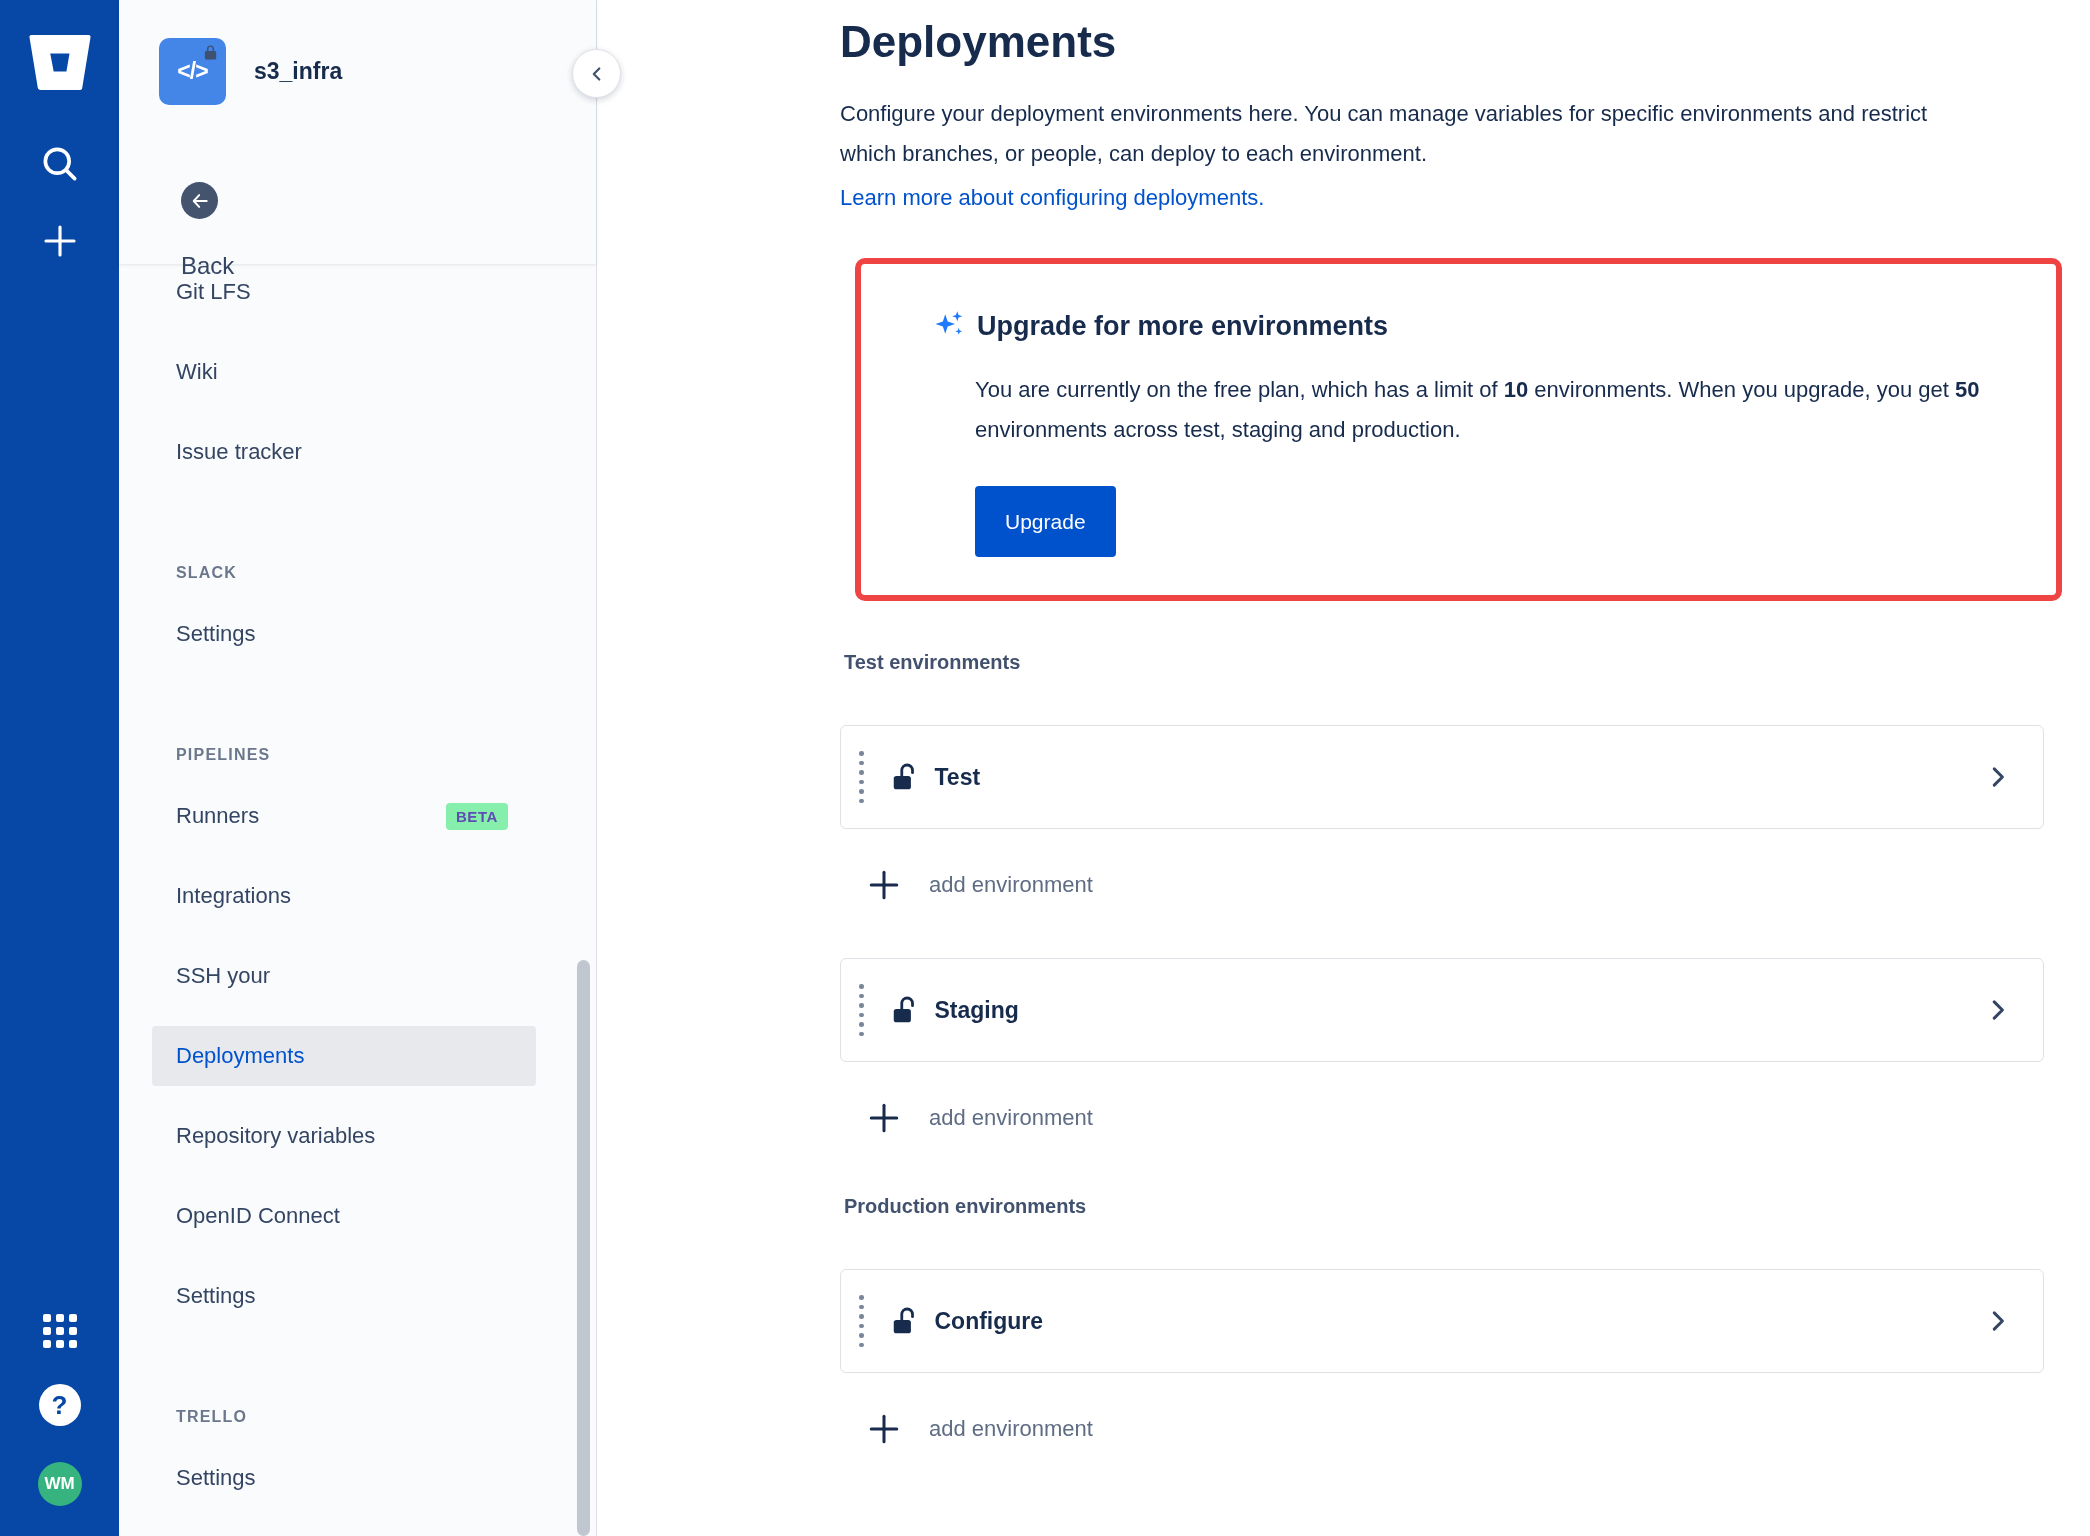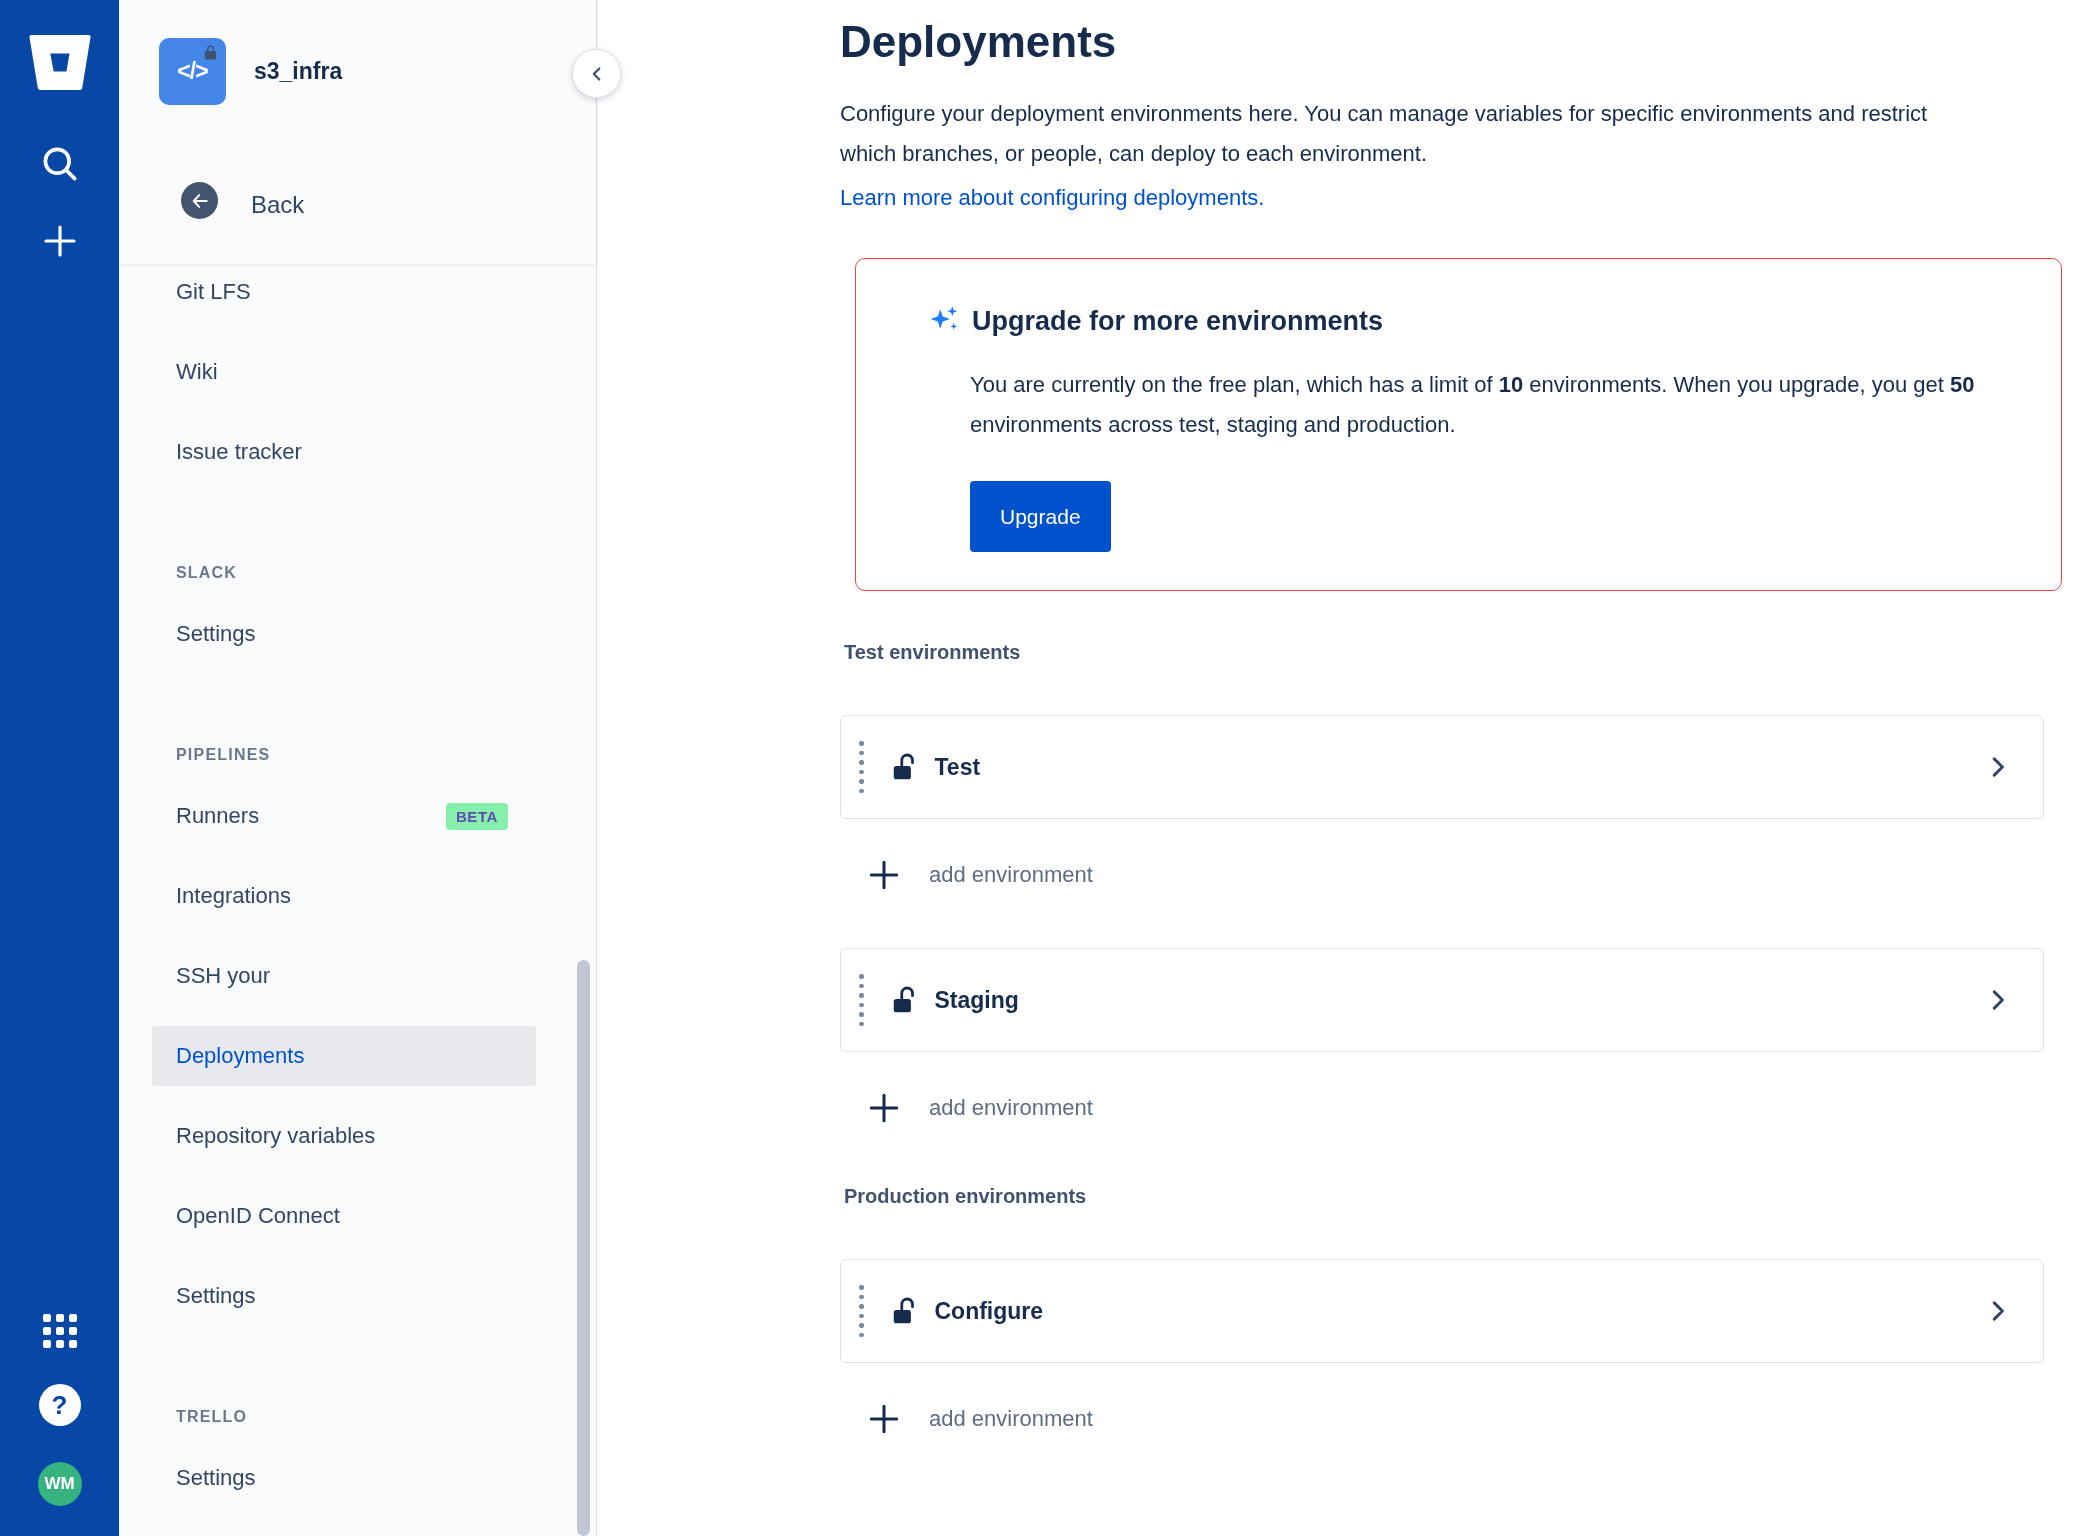--- a/index.html
+++ b/index.html
@@ -47,21 +47,21 @@
   }
   .repo-code { color:#fff; font-weight:700; font-size:23px; letter-spacing:-1px; }
   .repo-lock {
     position:absolute; top:3px; right:5px; width:22px; height:22px; border-radius:5px;
     display:flex; align-items:center; justify-content:center;
   }
   .repo-name {
     position:absolute; left:135px; top:0; height:142px; display:flex; align-items:center;
     font-size:23px; font-weight:700; color:#172B4D;
   }
-  .back-row { position:absolute; left:62px; top:182px; display:flex; align-items:flex-end; gap:33px; cursor:pointer; }
+  .back-row { position:absolute; left:62px; top:182px; display:flex; align-items:flex-start; gap:33px; cursor:pointer;flex-direction:column; }
   .back-circle { width:37px; height:37px; border-radius:50%; background:#44546F; display:flex; align-items:center; justify-content:center; }
   .back-label { font-size:24px; font-weight:500; color:#344563; }
   .collapse-btn {
     position:absolute; right:-25px; top:49px; width:49px; height:49px; border-radius:50%;
     background:#fff; border:1px solid #DFE1E6; box-shadow:0 2px 6px rgba(9,30,66,0.18);
     z-index:6; display:flex; align-items:center; justify-content:center; cursor:pointer; padding:0;
   }
   .sb-nav {
     position:absolute; top:264px; left:0; right:0; bottom:0; overflow:hidden;
     padding:12px 60px 0 33px; display:flex; flex-direction:column; z-index:1;
@@ -84,21 +84,21 @@
     position:absolute; right:6px; top:960px; width:13px; height:576px;
     background:#C1C7D0; border-radius:7px; z-index:4; cursor:pointer;
   }
 
   
   .main { position:absolute; left:598px; top:0; right:0; bottom:0; background:#fff; padding:14px 28px 0 242px; overflow:hidden; }
   .page-title { margin:0; font-size:44px; line-height:56px; font-weight:600; color:#172B4D; }
   .desc { margin:24px 0 0; font-size:22px; line-height:40px; color:#172B4D; max-width:1115px; }
   .learn-link { display:inline-block; margin-top:10px; font-size:22px; line-height:28px; color:#0052CC; text-decoration:none; cursor:pointer; }
 
-  .upgrade-card { margin:46px 0 0 15px; border:1px solid #ef4444; border-radius:10px; padding:42px 60px 38px 73px; background:#fff; }
+  .upgrade-card { margin:46px 0 0 15px; border:6px solid #ef4444; border-radius:10px; padding:42px 60px 38px 73px; background:#fff; }
   .uc-head { display:flex; align-items:center; gap:13px; height:40px; }
   .uc-title { margin:0; font-size:27px; font-weight:600; color:#172B4D; }
   .uc-body { margin:24px 0 0 41px; font-size:22px; line-height:40px; color:#172B4D; max-width:1020px; }
   .uc-body strong { font-weight:700; }
   .upgrade-btn {
     margin:36px 0 0 41px; height:71px; padding:0 30px; background:#0052CC; color:#fff;
     border:none; border-radius:4px; font-size:21px; font-weight:500; cursor:pointer; font-family:inherit;
   }
 
   .group-label { margin:50px 0 0 4px; font-size:20px; font-weight:600; color:#42526E; height:28px; }

